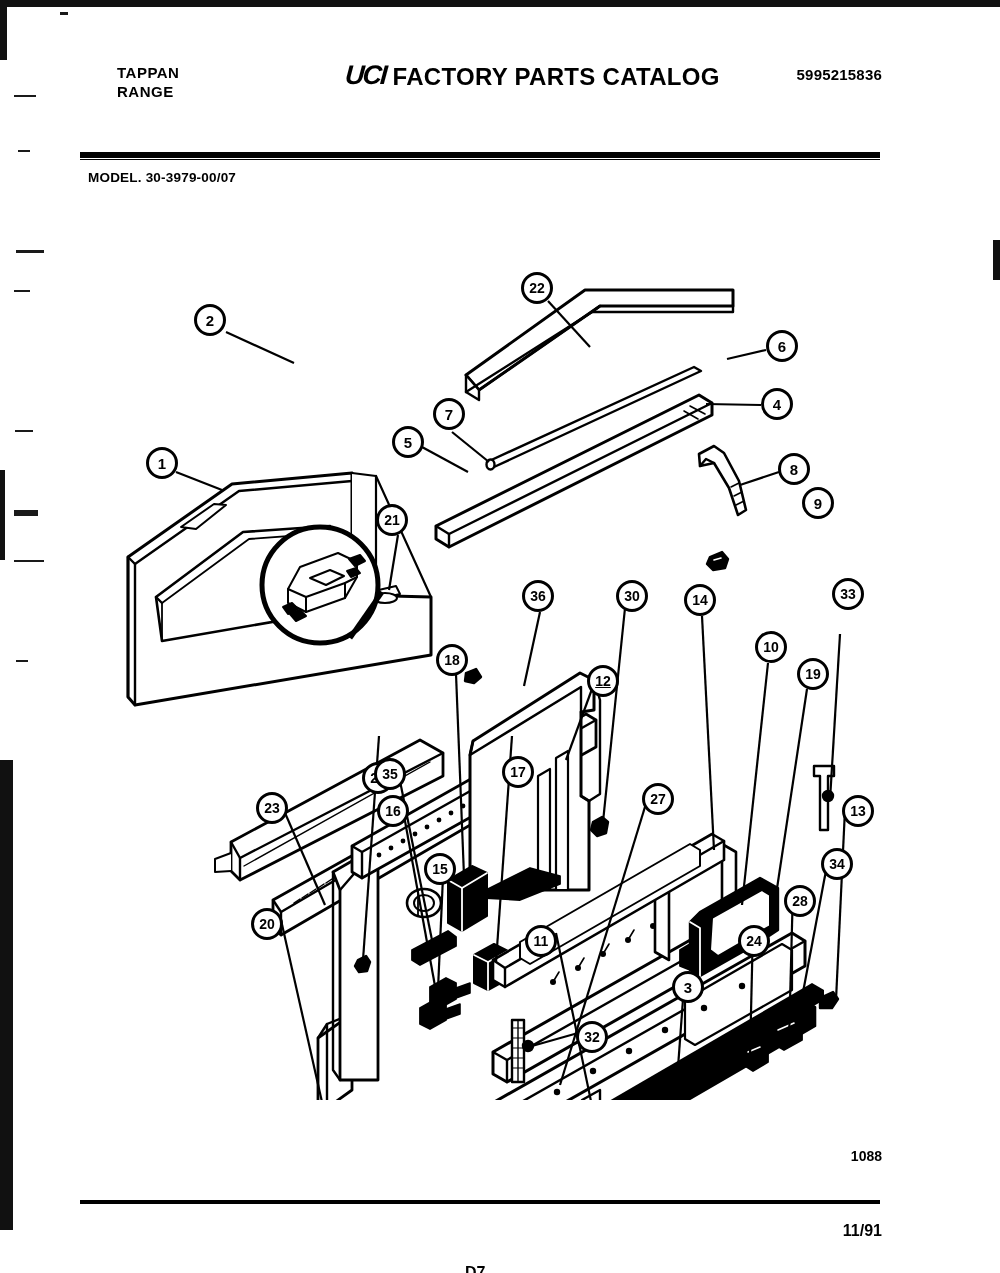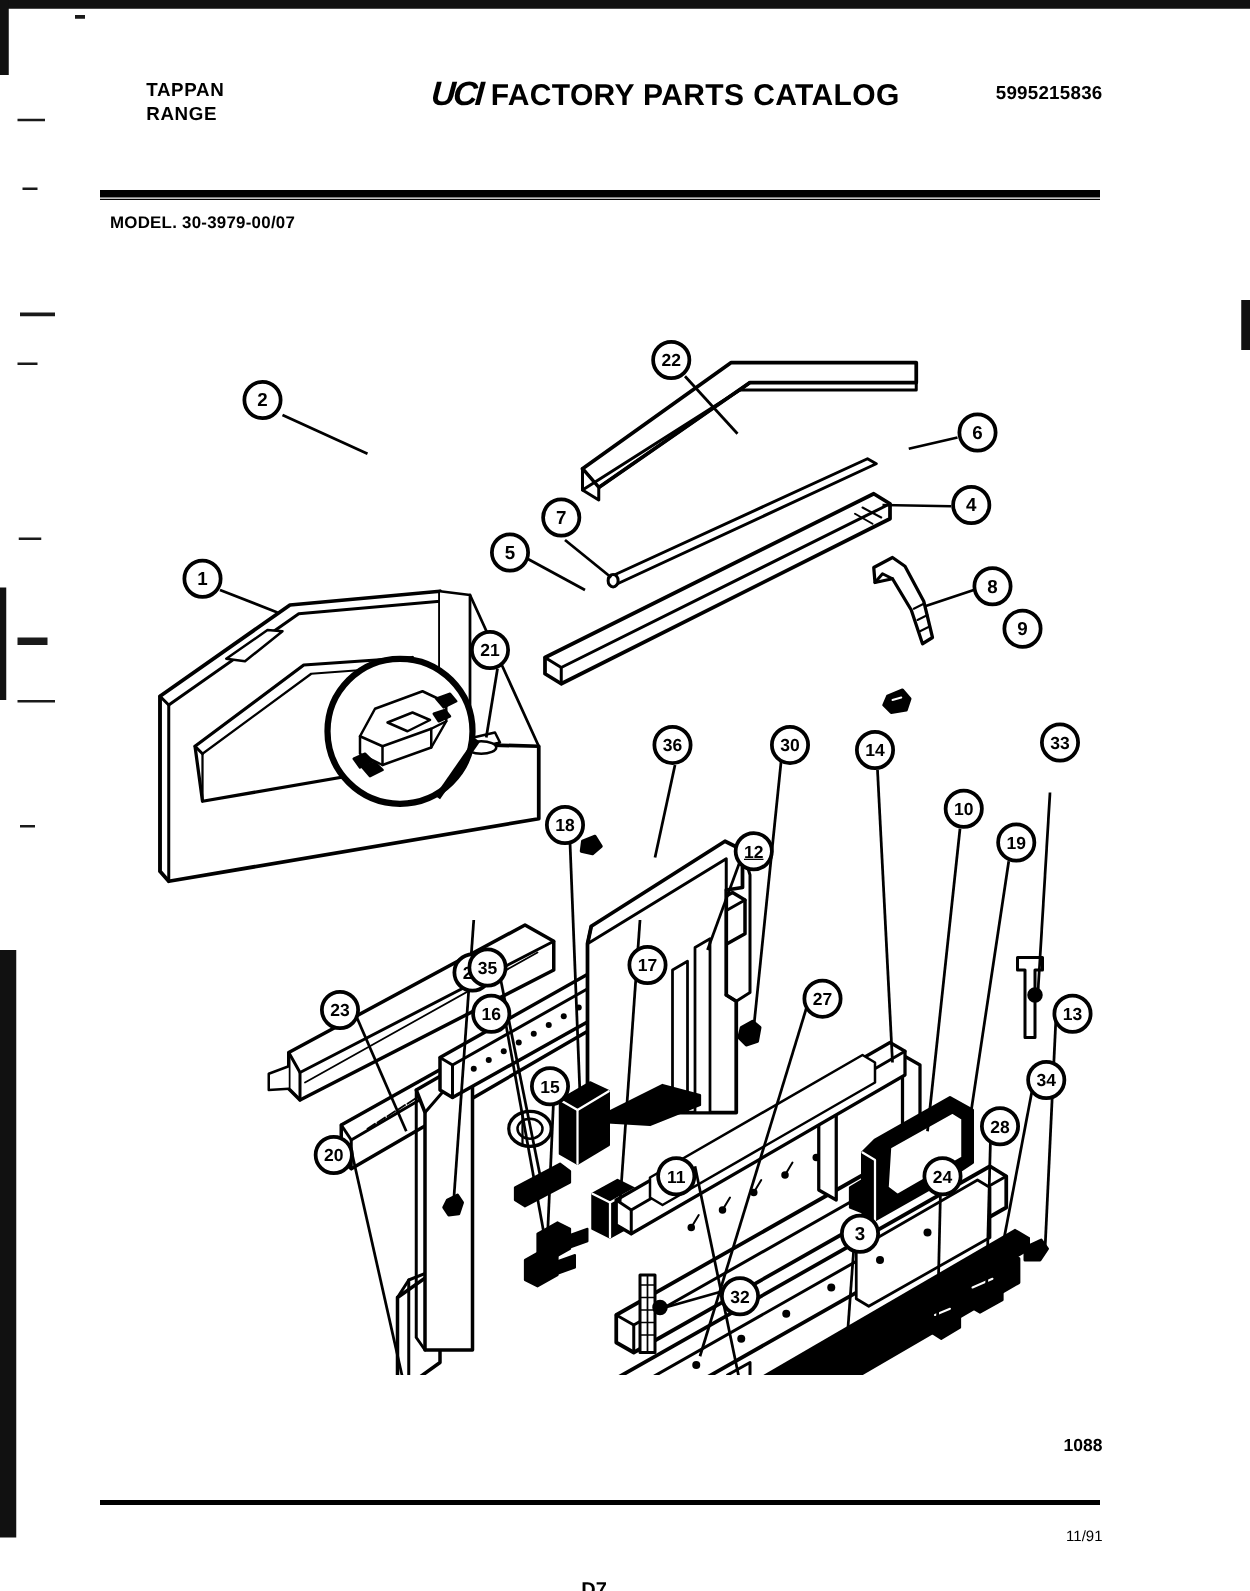--- a/index.html
+++ b/index.html
@@ -42,21 +42,21 @@
   
   #rule-top{position:absolute;left:80px;top:152px;width:800px;height:6px;background:#000;}
   #rule-top:after{content:"";position:absolute;left:0;top:7px;width:800px;height:1px;background:#000;}
   #model-line{
     position:absolute;left:88px;top:170px;
     font-weight:bold;font-size:13.5px;letter-spacing:.2px;
   }
   
   #rule-bottom{position:absolute;left:80px;top:1200px;width:800px;height:4px;background:#000;}
   #page-code{position:absolute;left:465px;top:1264px;font-weight:bold;font-size:16px;}
-  #revision{position:absolute;right:118px;top:1222px;font-weight:normal;font-size:12px;margin-left:36px;}
+  #revision{position:absolute;right:118px;top:1222px;font-weight:bold;font-size:16px;margin-left:36px;}
   #figure-code{position:absolute;right:118px;top:1148px;font-weight:bold;font-size:14px;}
 
   
   #diagram{position:absolute;left:0;top:200px;width:1000px;height:900px;}
   #diagram svg{display:block;}
 
   .balloon{
     position:absolute;width:32px;height:32px;border-radius:50%;
     border:3px solid #000;background:#fff;
     display:flex;align-items:center;justify-content:center;

